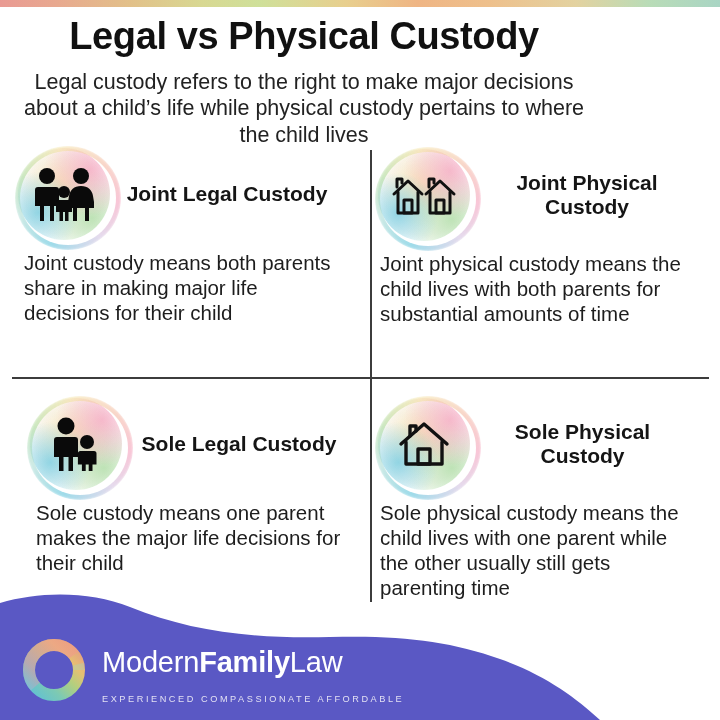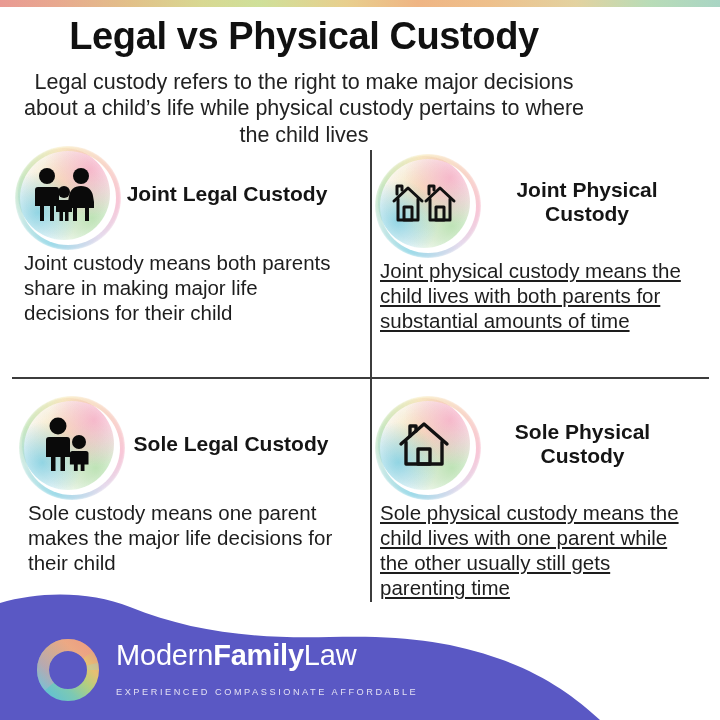--- a/index.html
+++ b/index.html
@@ -89,22 +89,22 @@
     top: 146px; left: 0;
     width: 648px;
     height: 500px;
   }
   .quad {
     position: absolute;
     width: 360px;
     box-sizing: border-box;
   }
   .q-tl { left: 0;    top: 0;   padding: 0 14px 0 18px; }
-  .q-tr { left: 360px; top: 8px;  padding: 0 14px 0 18px; }
-  .q-bl { left: 4px;    top: 250px; padding: 0 14px 0 18px; }
+  .q-tr { left: 360px; top: 1px;  padding: 0 14px 0 18px; }
+  .q-bl { left: 12px;    top: 250px; padding: 0 14px 0 18px; }
   .q-br { left: 360px; top: 250px; padding: 0 23px 0 18px; }
 
   .quad-head {
     display: flex;
     align-items: center;
     justify-content: flex-start;
     height: 96px;
   }
   .blob-wrap {
     position: relative;
@@ -167,38 +167,38 @@
     padding-left: 4px;
     padding-right: 6px;
   }
 
   .quad-body {
     font-size: 20.5px;
     color: #1d1d1d;
     line-height: 1.22;
     padding: 8px 6px 0 6px;
   }
-  .q-tr .quad-body, .q-br .quad-body { padding-left: 2px; padding-right: 2px; text-decoration: underline; }
+  .q-tr .quad-body, .q-br .quad-body { padding-left: 2px; padding-right: 2px; }
 
   
   .footer {
     position: absolute;
     left: 0; bottom: 0;
     width: 720px;
     height: 135px;
     pointer-events: none;
   }
   .footer svg { display: block; }
 
   .logo-row {
     position: absolute;
-    left: 32px;
+    left: 18px;
     bottom: 14px;
     display: flex;
-    align-items: center;
+    align-items: flex-end;
   }
   .logo-ring {
     width: 72px; height: 72px;
     flex: 0 0 72px;
     position: relative;
   }
   .logo-text {
     margin-left: 12px;
     padding-bottom: 2px;
   }

